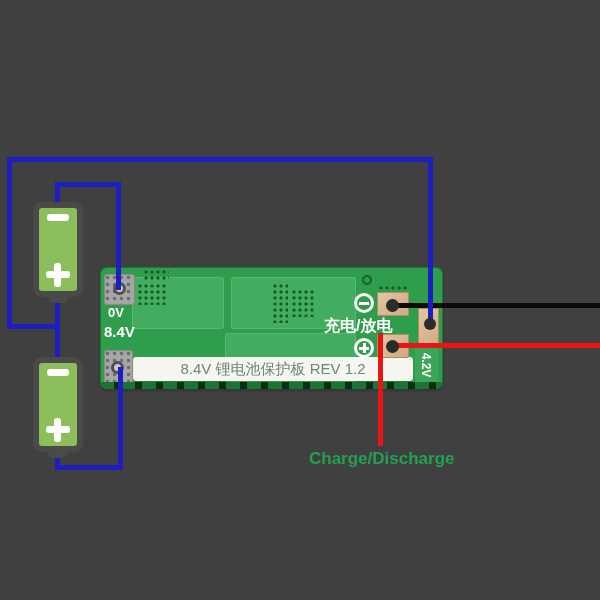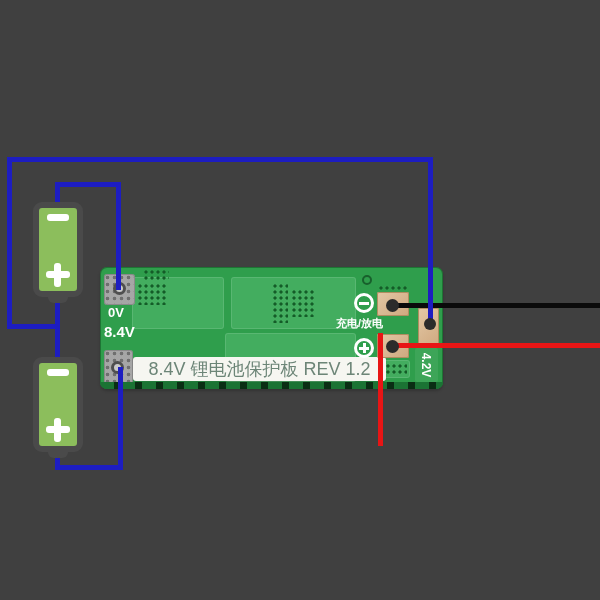--- a/index.html
+++ b/index.html
@@ -60,23 +60,23 @@
     position:absolute;width:20px;height:20px;border:3px solid #fff;
     border-radius:50%;box-sizing:border-box;
   }
   .sym-circle .h{position:absolute;left:2px;top:5.5px;width:10px;height:3px;background:#fff;}
   .sym-circle .v{position:absolute;left:5.5px;top:2px;width:3px;height:10px;background:#fff;}
   .screw-hole{
     position:absolute;left:262px;top:8px;width:10px;height:10px;border-radius:50%;
     border:2px solid #18602c;box-sizing:border-box;
   }
   #white-label{
-    position:absolute;left:33px;top:90px;width:253px;height:24px;
+    position:absolute;left:33px;top:90px;width:280px;height:24px;
     background:#f6f6f1;border-radius:3px;
-    color:#6c8577;font-size:18px;line-height:24px;text-align:center;
+    color:#6c8577;font-size:15px;line-height:24px;text-align:center;
     white-space:nowrap;box-shadow:0 1px 1px rgba(0,0,0,.25);
   }
   #strip42{
     position:absolute;left:315px;top:81px;width:23px;height:34px;
     background:#3da558;border-radius:2px;
     display:flex;align-items:center;justify-content:center;
   }
   #strip42 span{
     transform:rotate(90deg);color:#fff;font-weight:bold;font-size:12px;white-space:nowrap;
   }
@@ -117,21 +117,21 @@
     <div id="white-label">8.4V 锂电池保护板 REV 1.2</div>
 
     <div class="sym-circle" style="left:254px;top:26px;">
       <div class="h"></div>
     </div>
     <div class="sym-circle" style="left:254px;top:71px;">
       <div class="h"></div>
         <div class="v"></div>
     </div>
 
-    <div class="pcb-text" style="left:236px;top:51px;font-size:11px;">充电/放电</div>
+    <div class="pcb-text" style="left:224px;top:51px;font-size:16px;">充电/放电</div>
 
     <div class="copper-pad" style="left:277px;top:25px;width:32px;height:24px;"></div>
     <div class="copper-pad" style="left:277px;top:67px;width:32px;height:24px;"></div>
     <div class="copper-pad" style="left:318px;top:41px;width:21px;height:40px;"></div>
 
     <div id="strip42">
       <span>4.2V</span>
     </div>
 
     <div class="pcb-bottom-strip"></div>
@@ -167,14 +167,15 @@
   </div>
   <div class="bat-nub" style="left:48px;top:449px;"></div>
   <div class="battery" style="left:33px;top:357px;">
     <div class="bat-minus"></div>
     <div class="bat-plus">
         <div class="h"></div>
         <div class="v"></div>
       </div>
   </div>
 
+  <div class="annot" style="left:309px;top:449px;font-size:17px;">Charge/Discharge</div>
 
 </div>
 
 </body></html>

